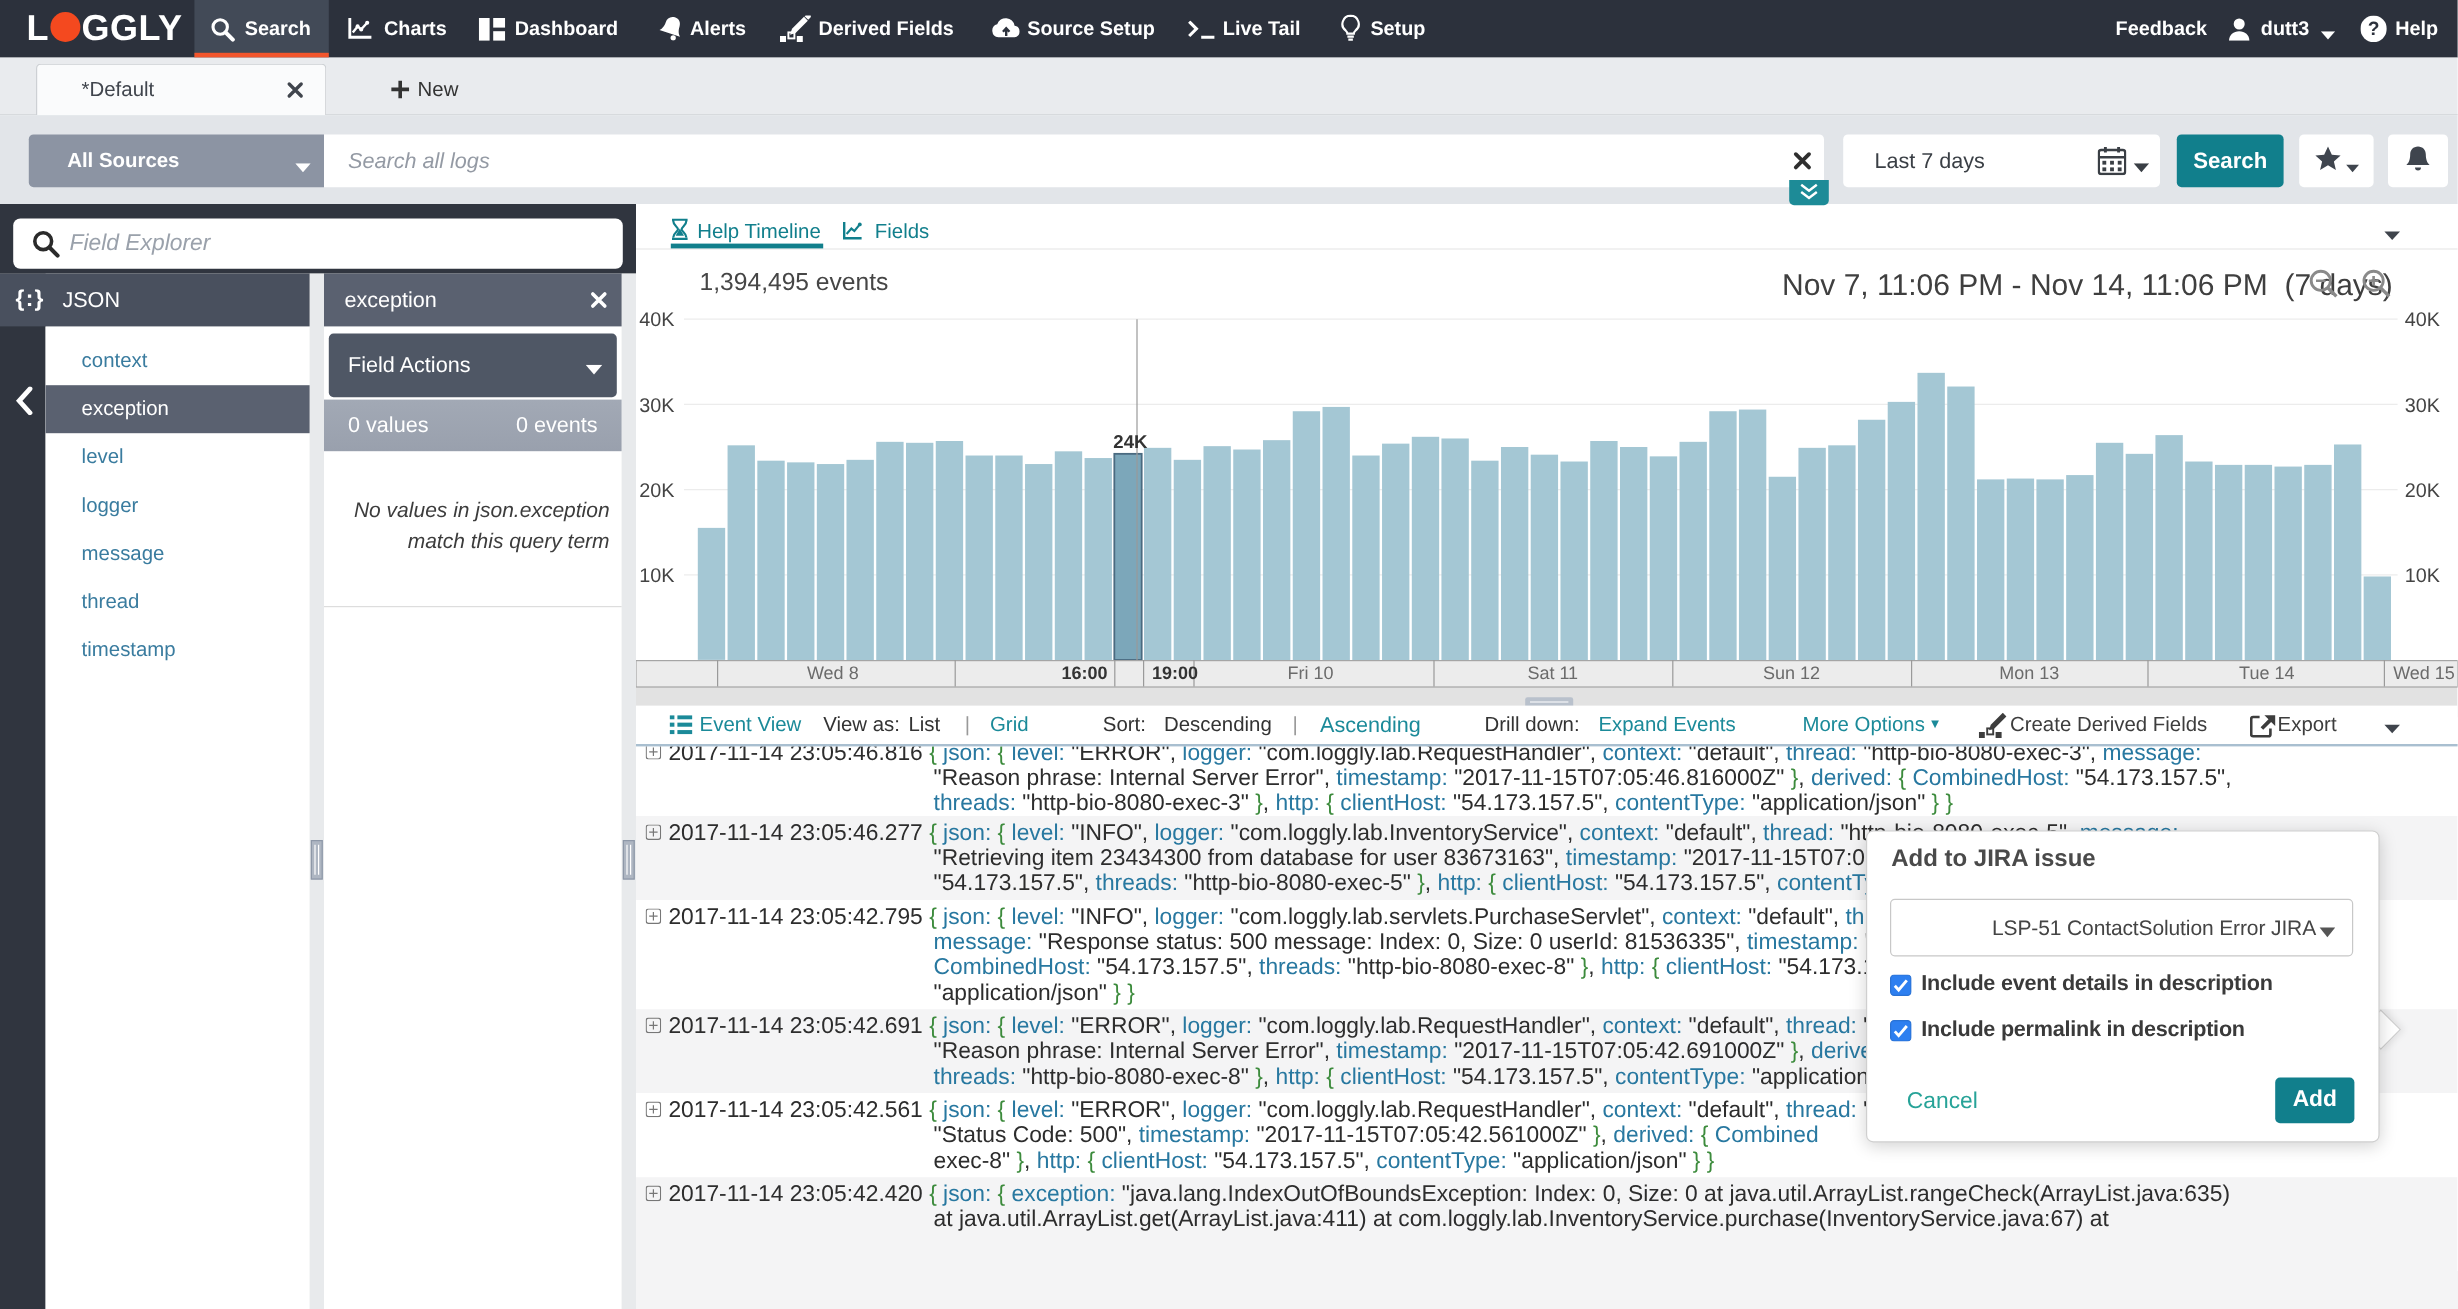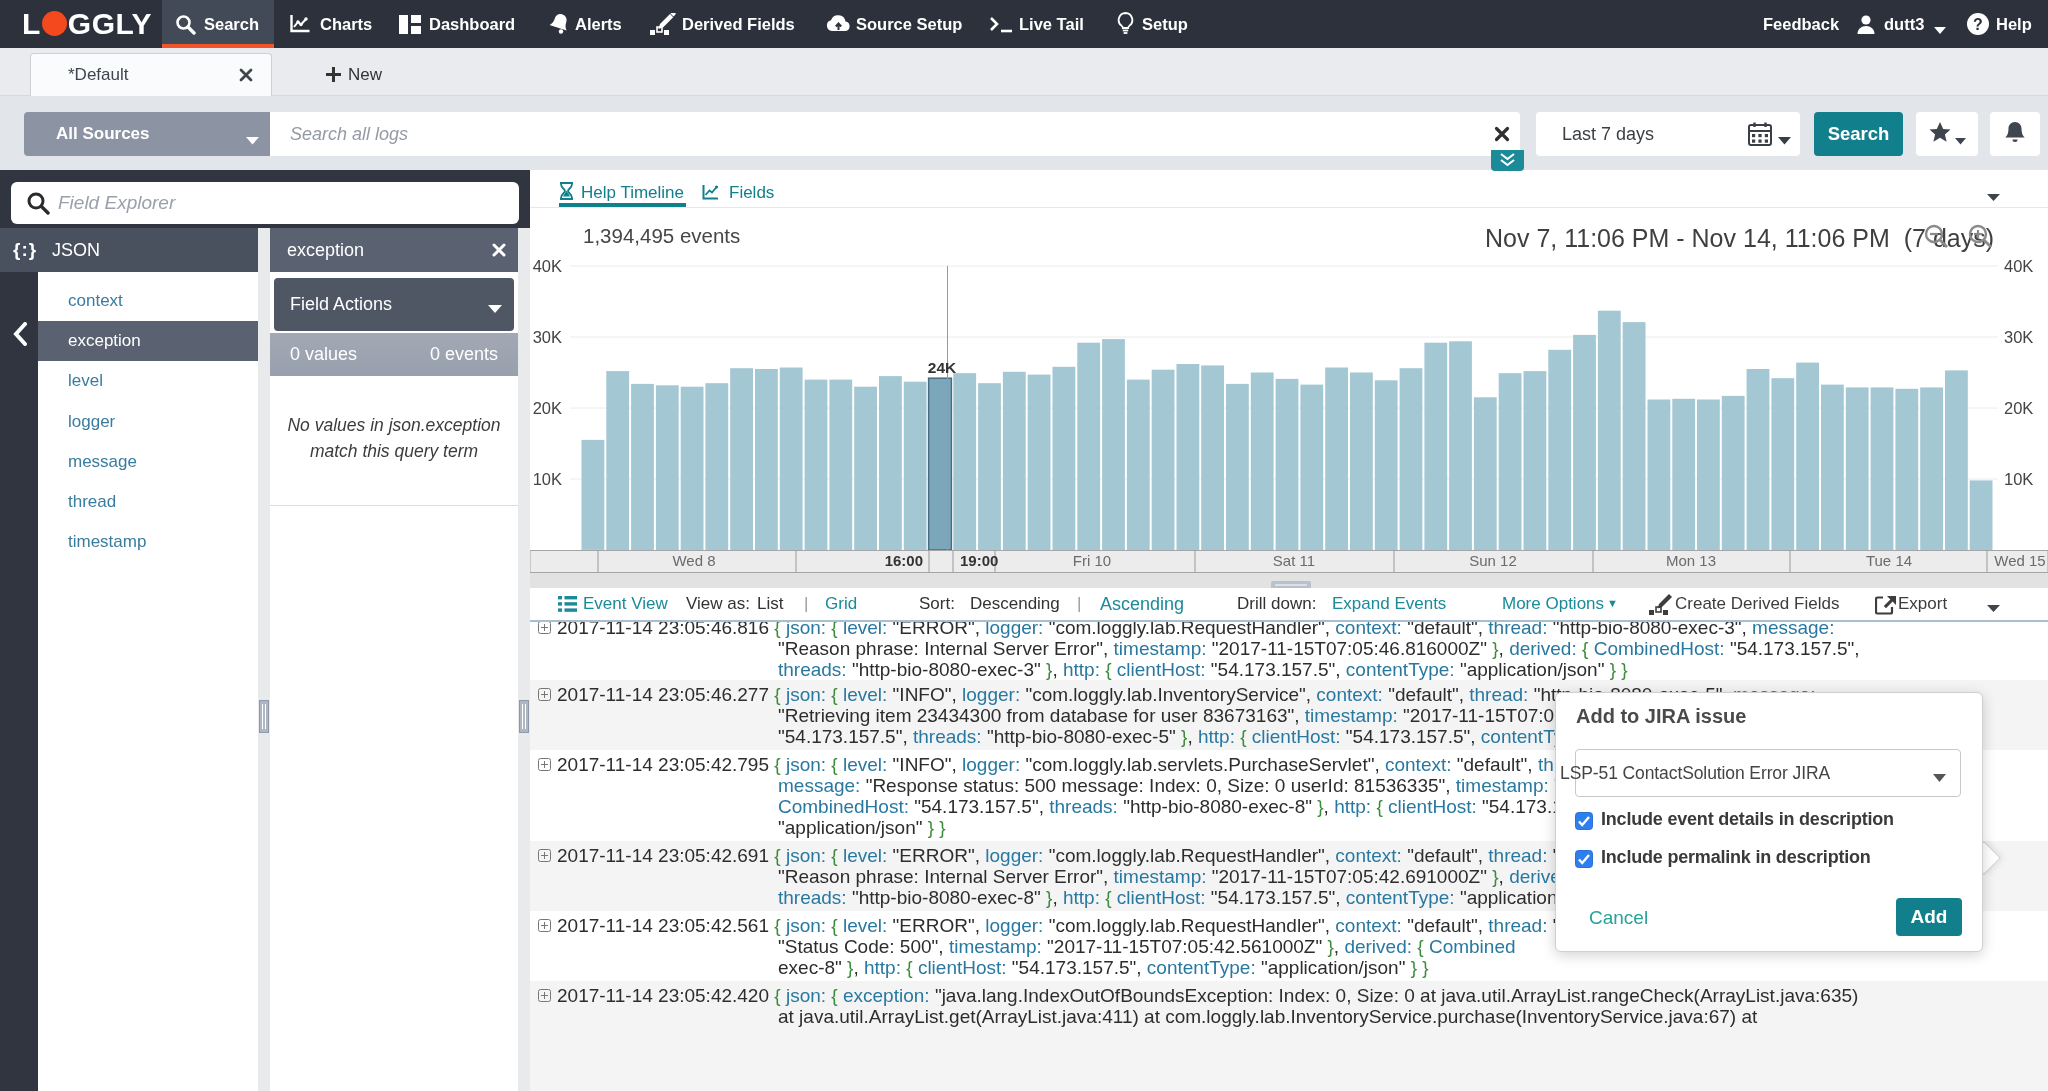--- a/index.html
+++ b/index.html
@@ -407,27 +407,27 @@
       <path d="M2 2l10 10M12 2L2 12" stroke="#fff" stroke-width="3" stroke-linecap="round"></path>
     </svg></div>
 <div class="abs" style="left:274px;top:278px;width:240px;height:53px;background:#4f5765;border-radius:4px"></div>
 <div class="abs" style="left:290px;top:278px;height:53px;line-height:53px;font-size:18px;color:#fff">Field Actions</div>
 <div class="abs" style="left:488px;top:300px"><svg width="14" height="9">
       <path d="M0 0l7 8 7-8z" fill="#fff"></path>
     </svg></div>
 <div class="abs" style="left:270px;top:333px;width:248px;height:43px;background:linear-gradient(#a2a9b5,#99a0ad)"></div>
 <div class="abs" style="left:290px;top:333px;height:43px;line-height:43px;font-size:18px;color:#fff">0 values</div>
 <div class="abs" style="left:270px;top:333px;width:228px;height:43px;line-height:43px;font-size:18px;color:#fff;text-align:right">0 events</div>
-<div class="abs" style="left:280px;top:412px;width:228px;text-align:center;font-size:17.5px;font-style:italic;color:#3c3c3c;line-height:26px">No values in json.exception match this query term</div>
+<div class="abs" style="left:280px;top:412px;width:228px;text-align:right;font-size:17.5px;font-style:italic;color:#3c3c3c;line-height:26px">No values in json.exception match this query term</div>
 <div class="abs" style="left:270px;top:505px;width:248px;height:1px;background:#ddd"></div>
 <div class="abs" style="left:1972px;top:846px;width:24px;height:24px;background:#fff;border:1px solid #cfcfcf;transform:rotate(45deg);box-shadow:2px -2px 6px rgba(0,0,0,0.08);z-index:4"></div>
 <div class="abs" style="left:1555px;top:692px;width:428px;height:260px;background:#fff;border:1px solid #cfcfcf;border-radius:6px;box-shadow:0 3px 14px rgba(0,0,0,0.18);z-index:5"></div>
 <div style="position:absolute;z-index:6;left:1576px;top:705px;font-size:20px;font-weight:bold;color:#4a4a4a">Add to JIRA issue</div>
 <div style="position:absolute;z-index:6;left:1575px;top:749px;width:386px;height:48px;background:#fff;border:1px solid #c8c8c8;border-radius:4px"></div>
-<div style="position:absolute;z-index:6;left:1560px;top:749px;height:48px;line-height:48px;font-size:17.5px;letter-spacing:-0.1px;color:#444">LSP-51 ContactSolution Error JIRA</div>
+<div style="position:absolute;z-index:6;left:1660px;top:749px;height:48px;line-height:48px;font-size:17.5px;letter-spacing:-0.1px;color:#444">LSP-51 ContactSolution Error JIRA</div>
 <div style="position:absolute;z-index:6;left:1932px;top:769px"><svg width="15" height="10">
       <path d="M1 1l6.5 8L14 1z" fill="#555"></path>
     </svg></div>
 <div style="position:absolute;z-index:6;left:1575px;top:812px"><svg width="18" height="18" viewBox="0 0 18 18">
       <rect x="0.5" y="0.5" width="17" height="17" rx="3" fill="#2d7ff0" stroke="#2a72d4"></rect>
       <path d="M4 9.5l3.2 3.5L14 5" stroke="#fff" stroke-width="2.4" fill="none"></path>
     </svg></div>
 <div style="position:absolute;z-index:6;left:1601px;top:809px;font-size:18px;font-weight:bold;color:#3a3a3a;letter-spacing:-0.2px">Include event details in description</div>
 <div style="position:absolute;z-index:6;left:1575px;top:850px"><svg width="18" height="18" viewBox="0 0 18 18">
       <rect x="0.5" y="0.5" width="17" height="17" rx="3" fill="#2d7ff0" stroke="#2a72d4"></rect>

